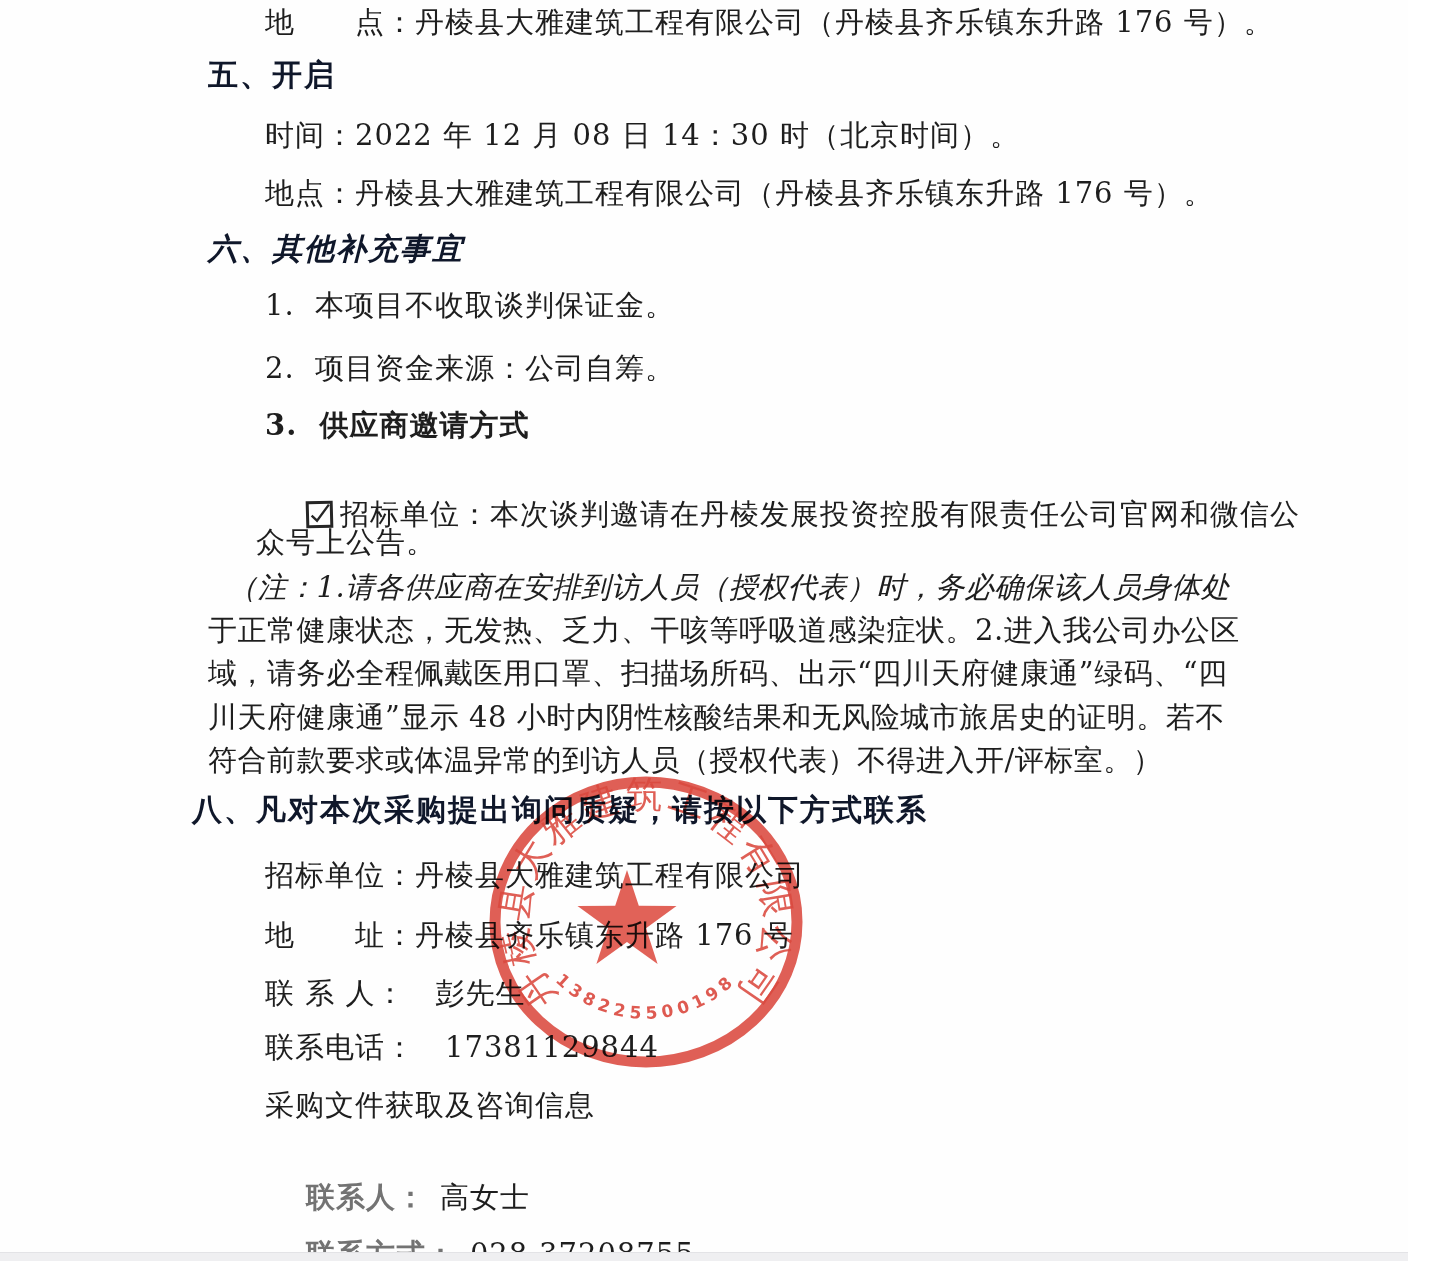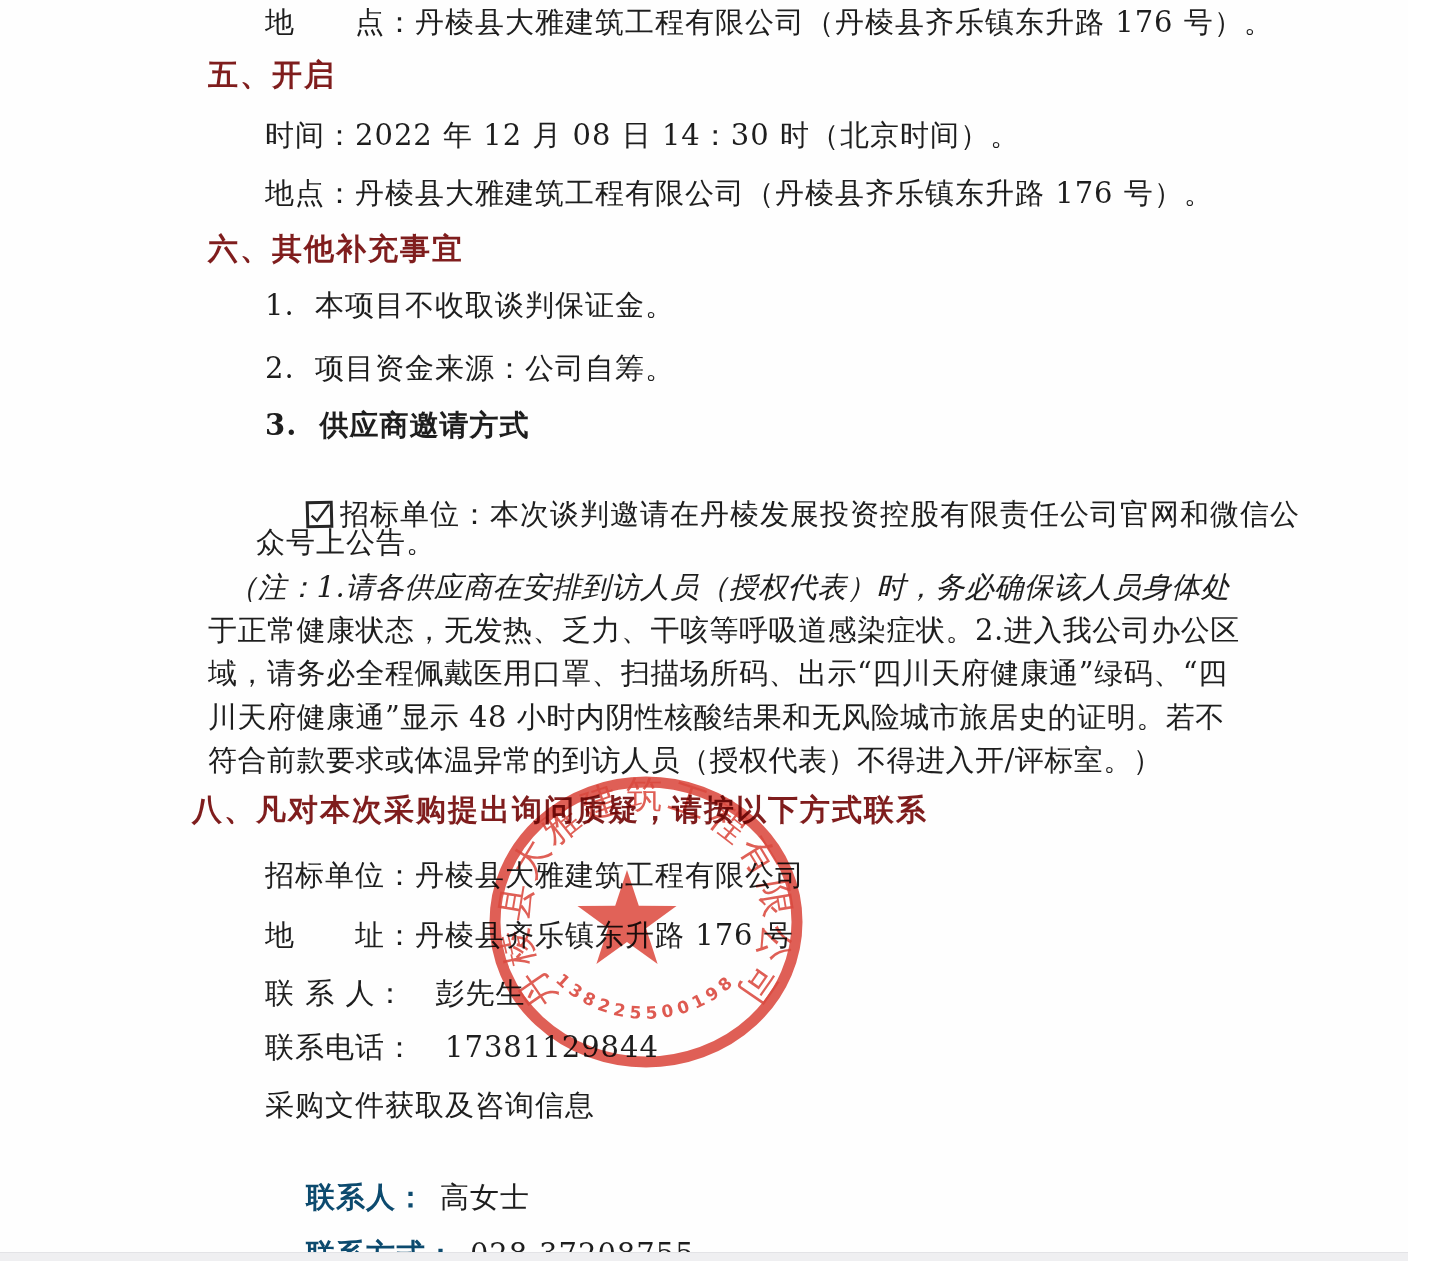--- a/index.html
+++ b/index.html
@@ -18,27 +18,27 @@
     line-height:34px;
     letter-spacing:1px;
     color:#1e1e1e;
   }
   .note { letter-spacing:0.5px; }
   .h {
     font-family:"DejaVu Sans","Liberation Sans",sans-serif;
     font-weight:700;
     font-size:30px;
     letter-spacing:2px;
-    color:#7f1d1d;
+    color:#0f172a;
   }
   .lbl {
     font-family:"DejaVu Sans","Liberation Sans",sans-serif;
     font-weight:700;
     margin-right:14px;
-    color:#0c4a6e;
+    color:#737373;
   }
   .checkbox {
     display:inline-block;
     width:27px; height:27px;
     box-sizing:border-box;
     border:3px solid #262626;
     margin-right:7px;
     vertical-align:-4px;
     transform:rotate(-1.5deg);
   }
@@ -63,21 +63,21 @@
 </style>
 </head>
 <body>
 
 <div class="page">
 
   <div class="line" style="left:265px; top:5px;">地　　点：丹棱县大雅建筑工程有限公司（丹棱县齐乐镇东升路 176 号）。</div>
   <div class="line h" style="left:208px; top:58px;">五、开启</div>
   <div class="line" style="left:265px; top:118px;">时间：2022 年 12 月 08 日 14：30 时（北京时间）。</div>
   <div class="line" style="left:265px; top:176px;">地点：丹棱县大雅建筑工程有限公司（丹棱县齐乐镇东升路 176 号）。</div>
-  <div class="line h" style="left:208px; top:232px;">六、其他补充事宜</div>
+  <div class="line h" style="left:208px; top:232px;font-style:italic;">六、其他补充事宜</div>
   <div class="line" style="left:265px; top:288px;">1.  本项目不收取谈判保证金。</div>
   <div class="line" style="left:265px; top:351px;">2.  项目资金来源：公司自筹。</div>
   <div class="line" style="left:265px; top:408px;font-weight:bold;">3.  供应商邀请方式</div>
 
   <div class="line" style="left:265px; top:463px;">
     <span class="checkbox"><svg viewBox="0 0 24 24">
           <polyline points="3,13 9,19 23,1" fill="none" stroke="#262626" stroke-width="2.6"></polyline>
         </svg></span><span>招标单位：本次谈判邀请在丹棱发展投资控股有限责任公司官网和微信公</span>
   </div>
 

